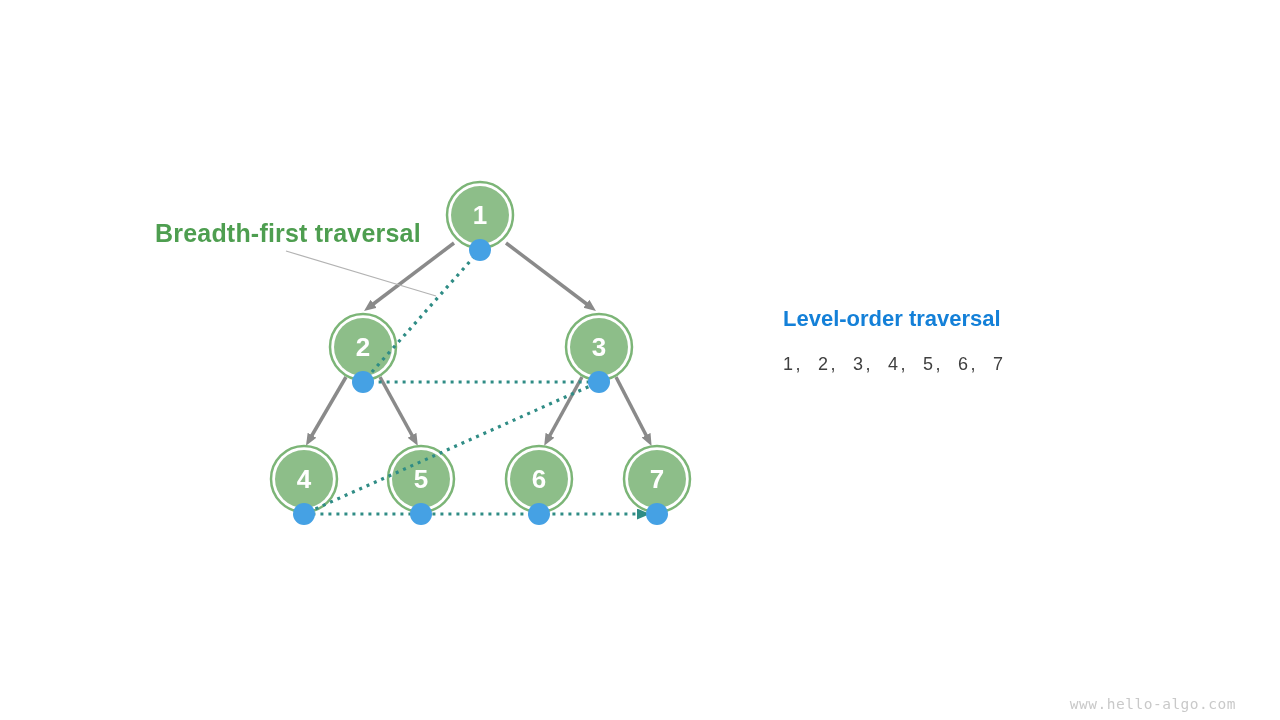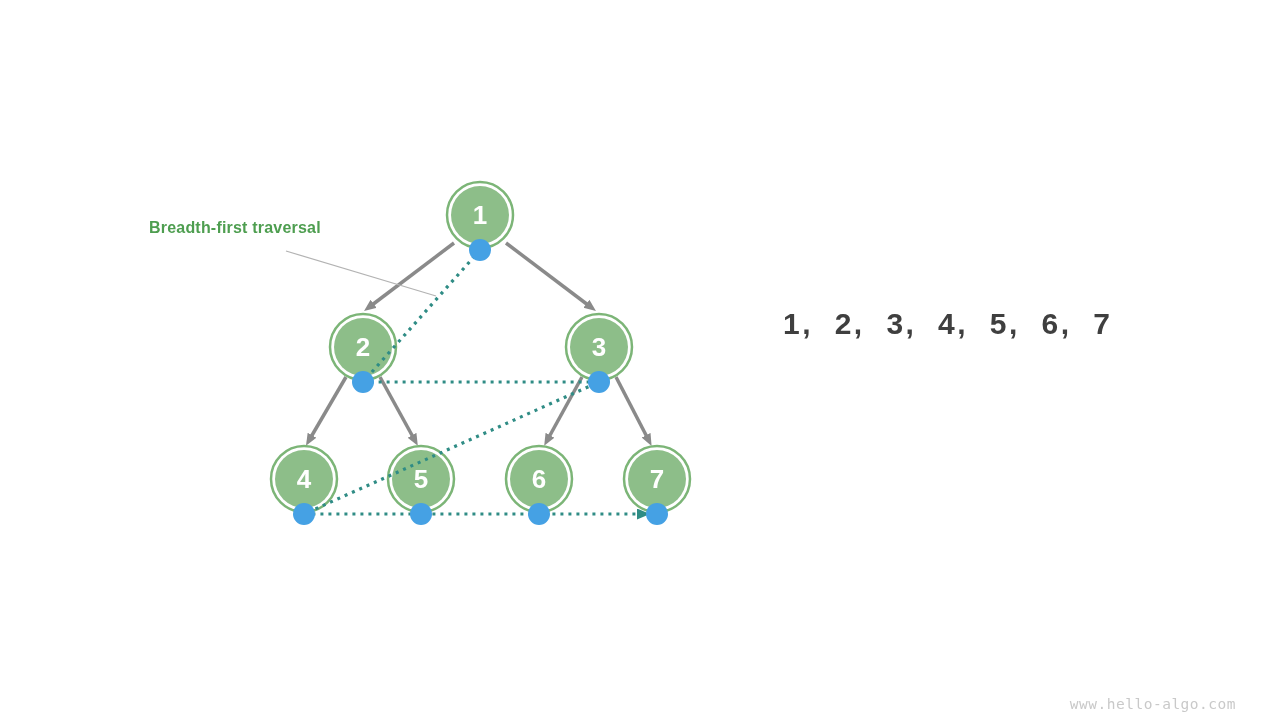--- a/index.html
+++ b/index.html
@@ -17,23 +17,23 @@
     height: 720px;
     background: #ffffff;
   }
   #tree-svg {
     position: absolute;
     left: 0;
     top: 0;
   }
   .breadth-label {
     position: absolute;
-    left: 149px;
+    left: 155px;
     top: 219px;
-    font-size: 16px;
+    font-size: 25px;
     font-weight: bold;
     color: var(--heading_green, #4E9E50);
     letter-spacing: 0.2px;
     white-space: nowrap;
   }
   .legend-panel {
     position: absolute;
     left: 783px;
     top: 306px;
     white-space: nowrap;
@@ -54,27 +54,26 @@
   }
   .note-dot {
     display: inline-block;
     width: 19px;
     height: 19px;
     border-radius: 50%;
     background: var(--dot, #45A1E4);
     margin: 0 9px 0 10px;
   }
   .legend-sequence {
-    margin-top: 5px;
-    font-size: 30px;
+    margin-top: 19px;
+    font-size: 18px;
     color: var(--sequence_dark, #3F3F3F);
     letter-spacing: 2.5px;
     white-space: pre;
     line-height: 26px;
-    font-weight: bold;
   }
   .watermark {
     position: absolute;
     right: 44px;
     top: 696px;
     font-family: "DejaVu Sans Mono", monospace;
     font-size: 14.5px;
     color: var(--watermark, #C9C9C9);
     letter-spacing: 0.5px;
   }
@@ -137,18 +136,19 @@
         <circle cx="304" cy="514" r="11" fill="#45A1E4"></circle>
         <circle cx="421" cy="514" r="11" fill="#45A1E4"></circle>
         <circle cx="539" cy="514" r="11" fill="#45A1E4"></circle>
         <circle cx="657" cy="514" r="11" fill="#45A1E4"></circle>
       </g>
   </svg>
 
   <div class="breadth-label">Breadth-first traversal</div>
 
   <div class="legend-panel">
+    <div class="legend-title">Level-order traversal</div>
     <div class="legend-sequence">1,  2,  3,  4,  5,  6,  7</div>
   </div>
 
   <div class="watermark">www.hello-algo.com</div>
 
 </div>
 
 </body></html>

